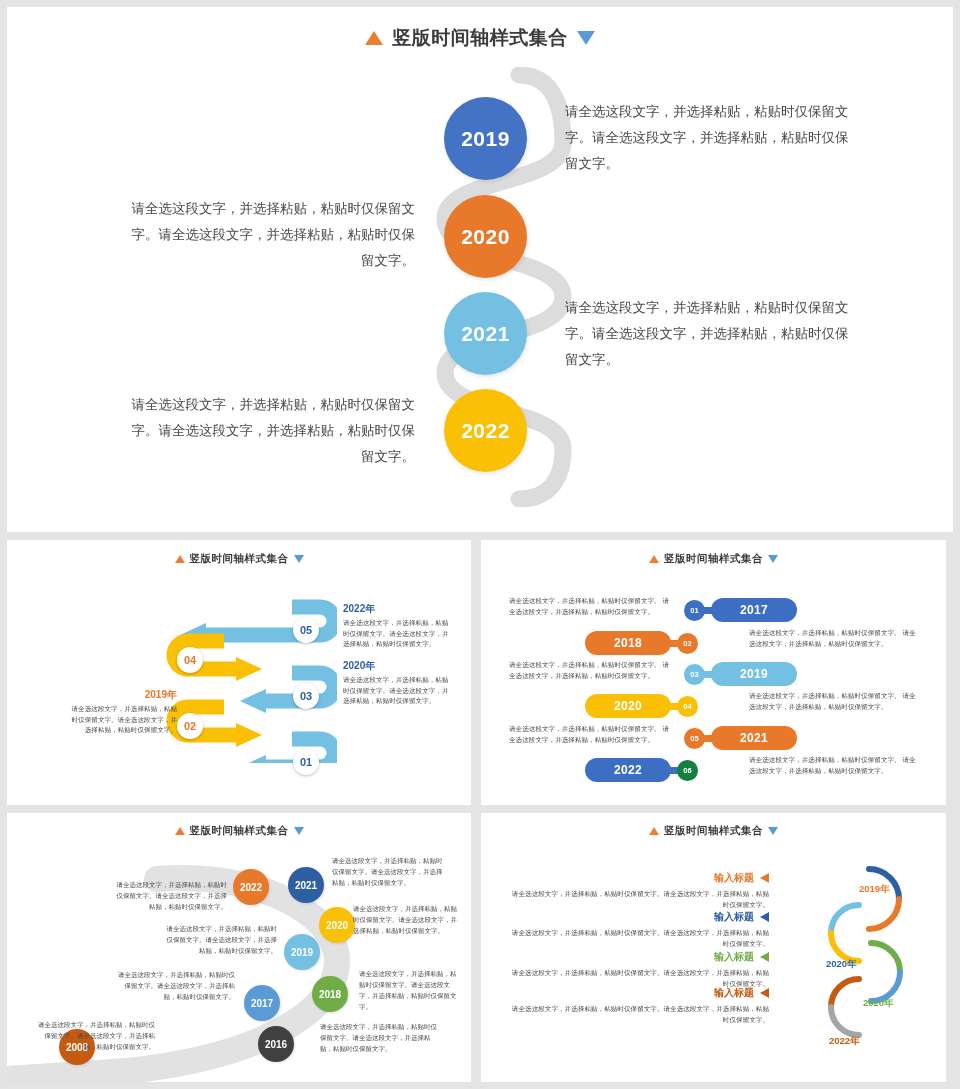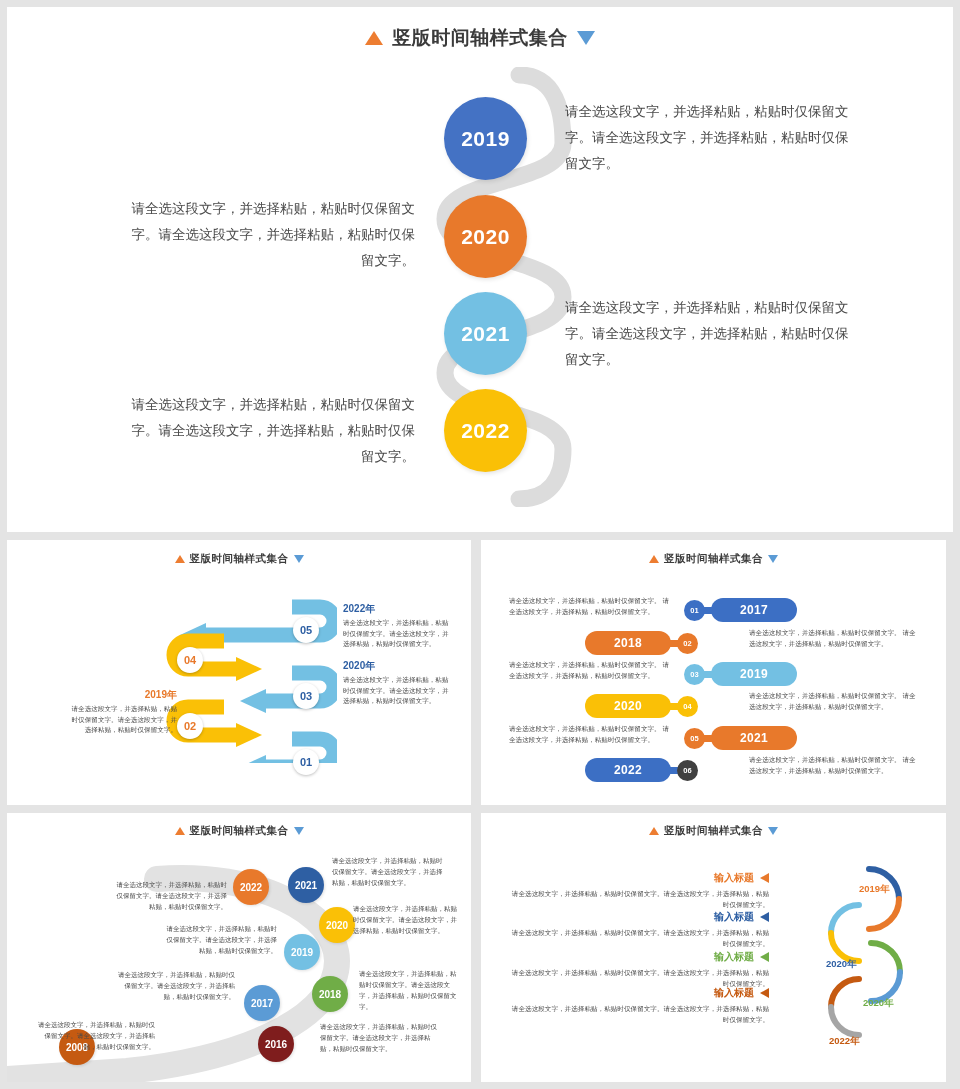--- a/index.html
+++ b/index.html
@@ -268,21 +268,21 @@
 
     <div class="pill-row" style="left:203px; top:185px;">
       <span class="pill-badge" style="background:#E8792B;">05</span>
       <span class="pill-neck" style="background:#E8792B;"></span>
       <span class="pill-body" style="background:#E8792B;">2021</span>
     </div>
     <div class="tr-txt" style="left:28px; top:183px; width:163px; text-align:left;">请全选这段文字，并选择粘贴，粘贴时仅保留文字。
 请全选这段文字，并选择粘贴，粘贴时仅保留文字。</div>
 
     <div class="pill-row" style="left:104px; top:217px; flex-direction:row-reverse;">
-      <span class="pill-badge" style="background:#404040;">06</span>
+      <span class="pill-badge" style="background:#15803d;">06</span>
       <span class="pill-neck" style="background:#3C6FC4;"></span>
       <span class="pill-body" style="background:#3C6FC4;">2022</span>
     </div>
     <div class="tr-txt" style="left:268px; top:214px; width:168px; text-align:left;">请全选这段文字，并选择粘贴，粘贴时仅保留文字。
 请全选这段文字，并选择粘贴，粘贴时仅保留文字。</div>
   </div>
 
   <div class="slide slide-bl mini">
     <div class="title-row">
       <span class="tri-up"></span>
@@ -290,21 +290,21 @@
       <span class="tri-down"></span>
     </div>
 
     <svg style="position:absolute; left:0; top:30px; width:464px; height:239px;" viewBox="0 0 464 239">
       <path d="M 150 36 C 250 28 330 70 330 118 C 330 170 250 214 120 228 L 0 236" fill="none" stroke="#E2E2E2" stroke-width="26" stroke-linecap="round"></path>
     </svg>
 
     <div class="road-circle" style="left:52px;  top:216px; background:#C55A11;">
       <span>2008</span>
       </div>
-    <div class="road-circle" style="left:251px; top:213px; background:#7f1d1d;">
+    <div class="road-circle" style="left:251px; top:213px; background:#404040;">
       <span>2016</span>
       </div>
     <div class="road-circle" style="left:237px; top:172px; background:#5B9BD5;">
       <span>2017</span>
       </div>
     <div class="road-circle" style="left:305px; top:163px; background:#70AD47;">
       <span>2018</span>
       </div>
     <div class="road-circle" style="left:277px; top:121px; background:#73C0E3;">
       <span>2019</span>

